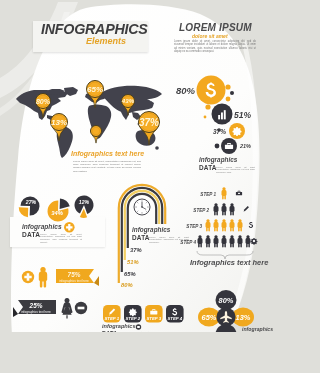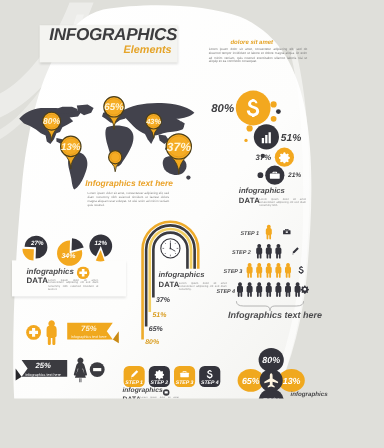--- a/index.html
+++ b/index.html
@@ -9,21 +9,21 @@
 #root{position:relative;width:280px;height:332px;overflow:hidden;background:#dfdfda;}
 .abs{position:absolute;}
 svg{display:block;}
 .bgsvg{position:absolute;left:0;top:0;width:280px;height:373px;}
 
 
 #title-panel{left:33px;top:21px;width:115px;height:31px;background:#f4f4f1;
   box-shadow:0 1px 2px rgba(0,0,0,.13);}
 #title-main{left:41px;top:21px;font-style:italic;font-weight:bold;font-size:14.3px;
   letter-spacing:-0.25px;color:#3d3d3f;white-space:nowrap;}
-#title-sub{left:103px;top:36px;font-style:italic;font-weight:bold;font-size:9px;
+#title-sub{left:86px;top:36px;font-style:italic;font-weight:bold;font-size:9px;
   color:#e5a429;white-space:nowrap;}
 #rt-title{left:179px;top:22px;font-style:italic;font-weight:bold;font-size:10px;
   color:#4a4a4c;letter-spacing:0.2px;white-space:nowrap;}
 #rt-sub{left:192px;top:33px;font-style:italic;font-weight:bold;font-size:5px;
   color:#e5a429;white-space:nowrap;}
 #rt-body{left:174px;top:40px;width:82px;font-size:2.6px;line-height:3.4px;
   color:#7b7b7b;text-align:justify;}
 
 
 .cap-title{font-style:italic;font-weight:bold;color:#eaa32a;}
@@ -110,20 +110,21 @@
     <path d="M 0 108 C 26 92 50 56 64 12 L 70 12 C 56 58 30 98 0 116 Z" fill="#ffffff" opacity="0.34"></path>
 
     <path d="M 246 40 C 258 86 260 150 256 210 C 252 272 238 322 216 356
              C 212 362 210 368 210 373 L 204 373 C 208 362 214 350 220 338
              C 238 300 250 250 252 200 C 254 142 252 84 242 44 Z" fill="#ffffff" opacity="0.55"></path>
   </svg>
 
   <div class="abs" id="title-panel"></div>
   <div class="abs" id="title-main">INFOGRAPHICS</div>
   <div class="abs" id="title-sub">Elements</div>
+  <div class="abs" id="rt-title">LOREM IPSUM</div>
   <div class="abs" id="rt-sub">dolore sit amet</div>
   <div class="abs" id="rt-body">Lorem ipsum dolor sit amet, consectetur adipiscing elit, sed do eiusmod tempor incididunt ut labore et dolore magna aliqua. Ut enim ad minim veniam, quis nostrud exercitation ullamco laboris nisi ut aliquip ex ea commodo consequat.</div>
 
   <svg class="abs" id="map-svg" style="left:10px;top:76px;width:170px;height:95px;overflow:visible;" viewBox="10 76 170 95">
     <g fill="#42424c">
 
       <path d="M16 99 C20 94 27 91 34 90 L47 90 L55 92 L62 91 L68 93 L65 97 L58 98
                L61 101 L56 104 L52 106 L50 110 L47 111 L45 116 L42 120 L39 118 L38 113
                L34 111 L30 108 L25 105 L20 103 Z"></path>
       <path d="M43 92 L52 89 L60 89 L65 91 L60 94 L51 95 Z"></path>

